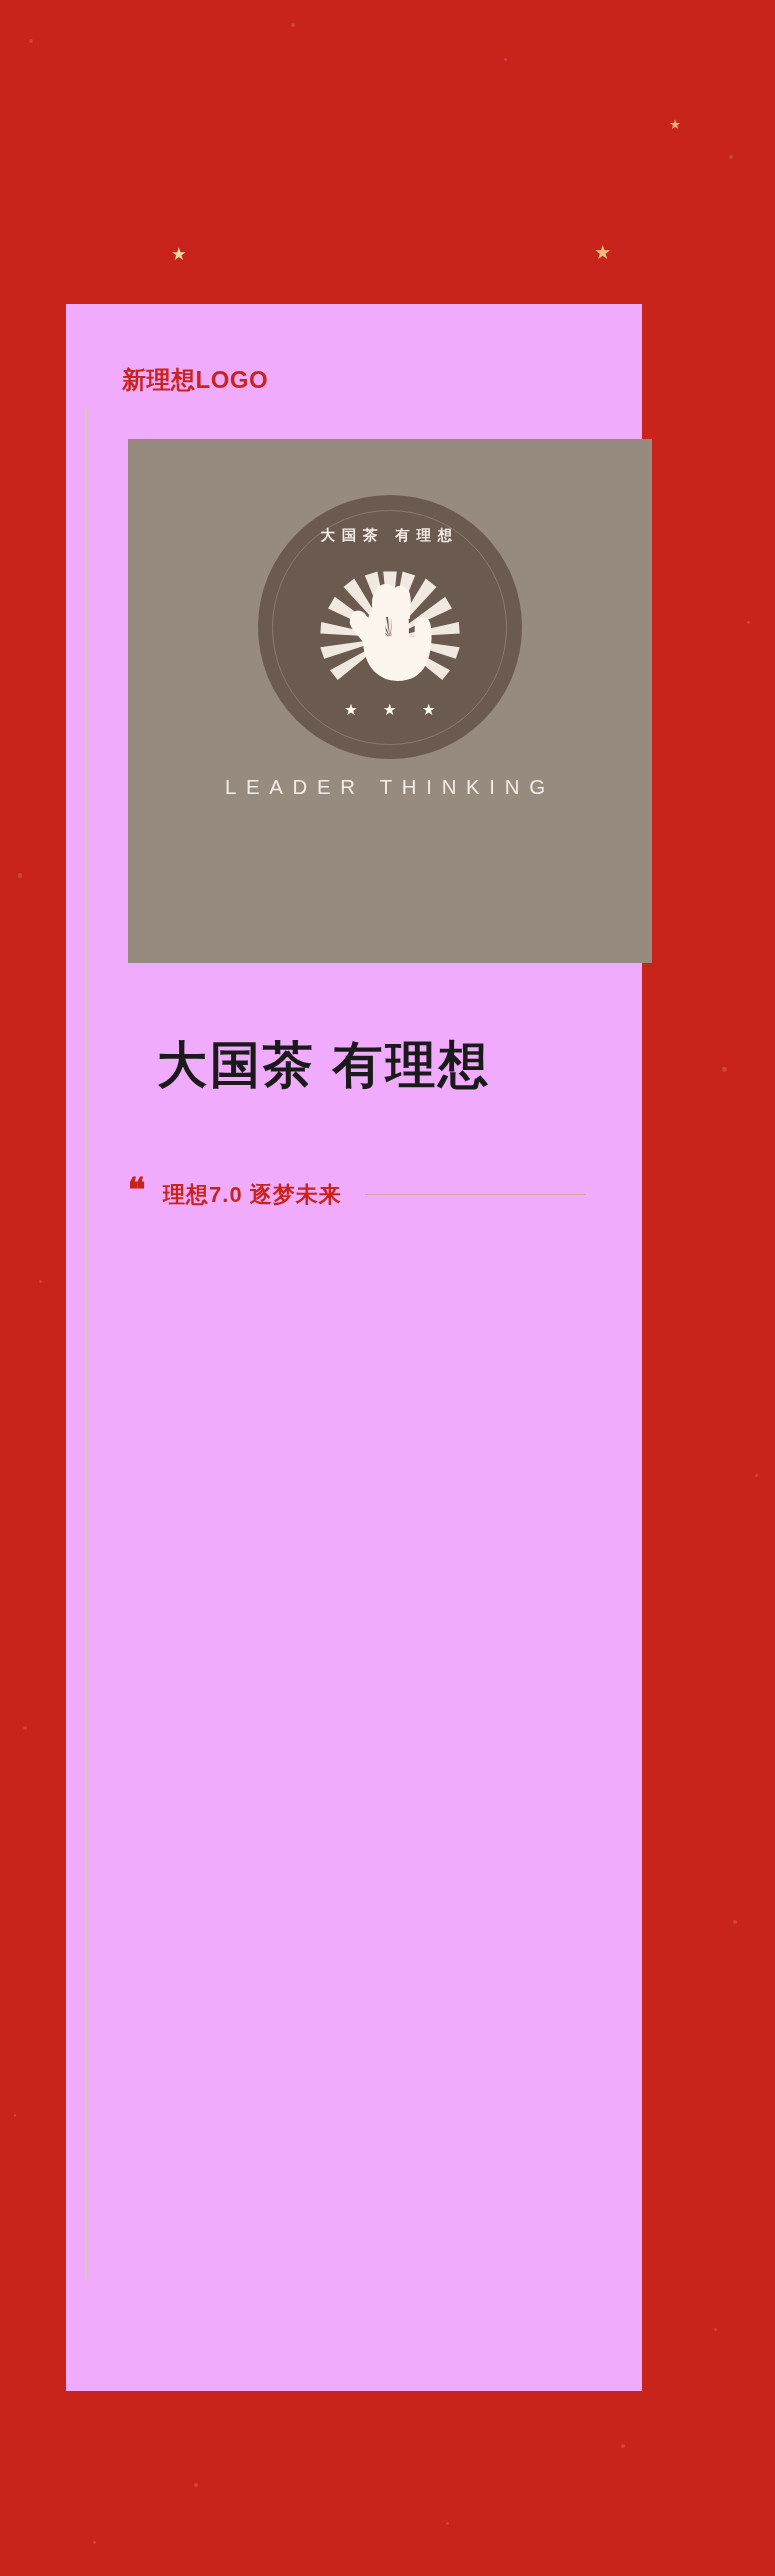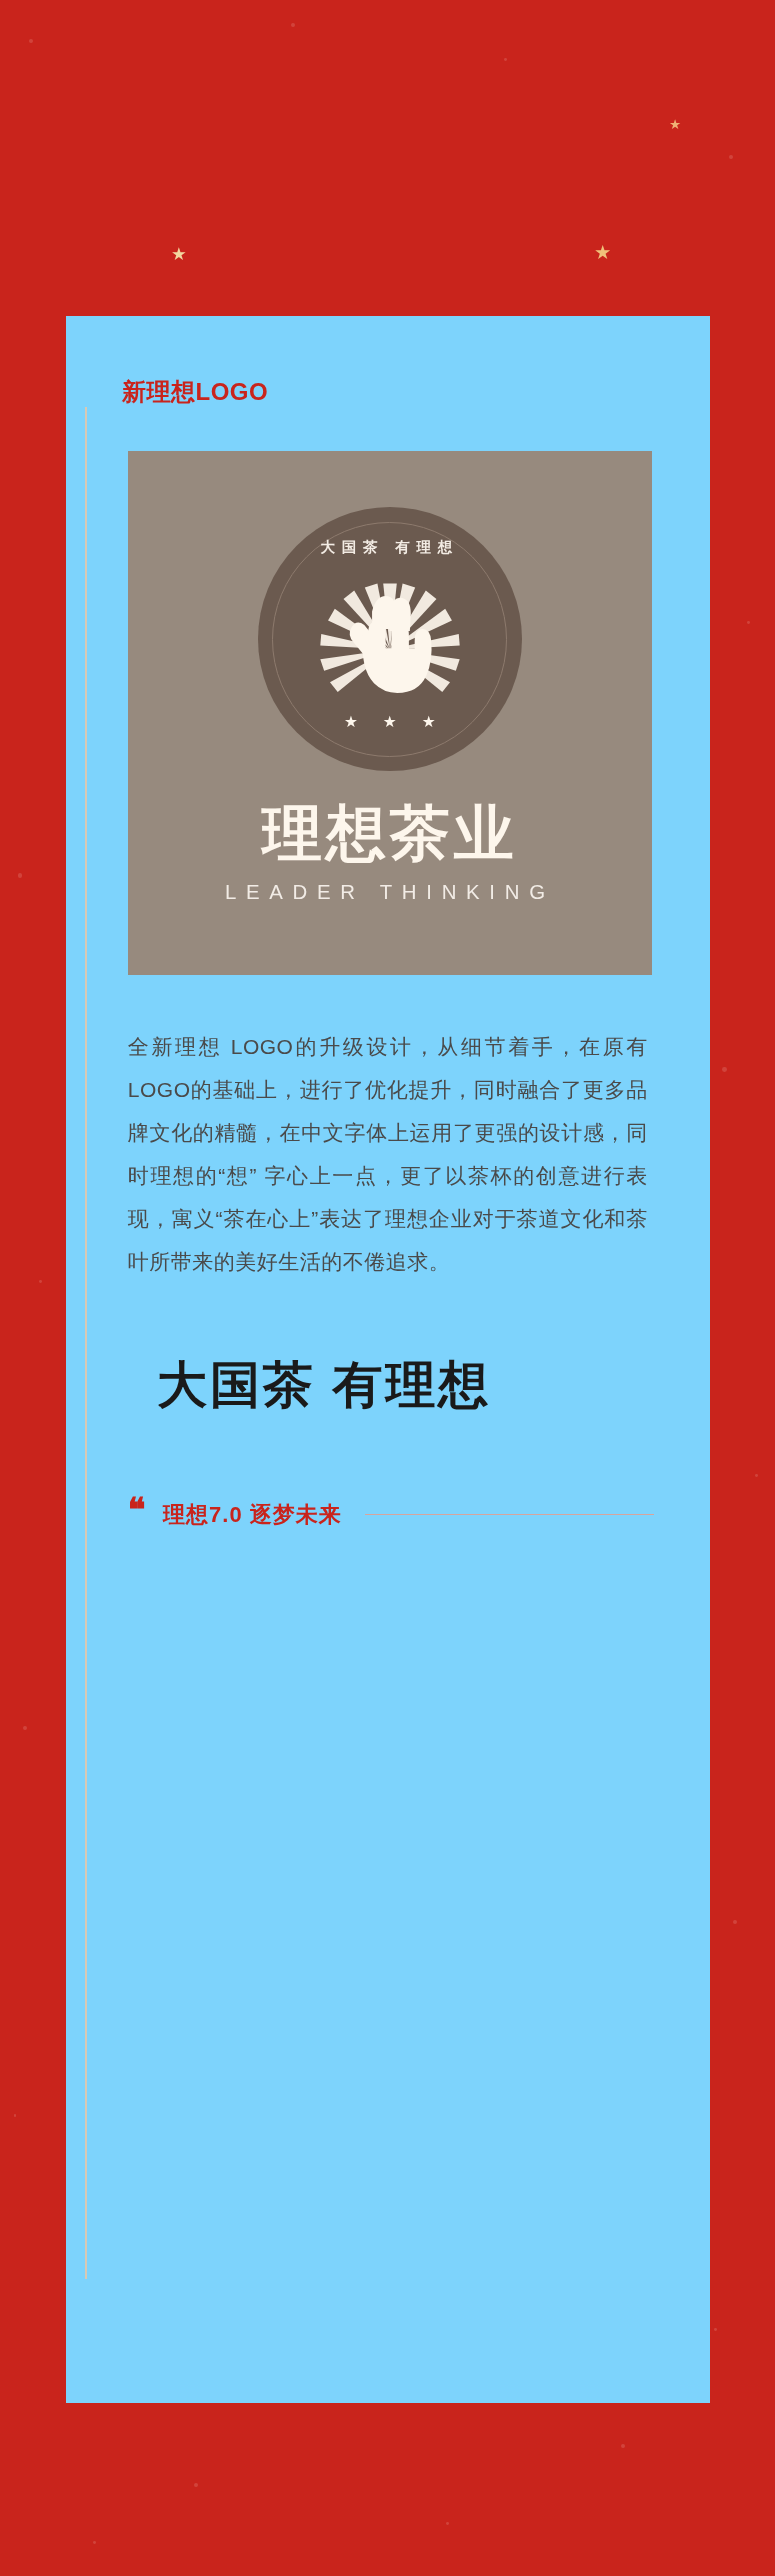--- a/index.html
+++ b/index.html
@@ -71,24 +71,24 @@
     z-index: 4;
   }
   .star-1 { left: 171px; top: 244px; font-size: 17.5px; color: #f3d7a0; }
   .star-2 { left: 594px; top: 241px; font-size: 19.4px; color: #f0c07a; }
   .star-3 { left: 669px; top: 116px; font-size: 13.6px; color: #efb075; }
 
   
   .card {
     position: absolute;
     left: 66px;
-    top: 316px;
-    width: 644px;
+    top: 304px;
+    width: 576px;
     height: 2087px;
-    background: #7dd3fc;
+    background: #f0abfc;
     z-index: 3;
   }
   .card-inner {
     padding: 60px 56px 0 56px;
   }
   .card-heading {
     color: #c9241c;
     font-size: 24px;
     font-weight: 700;
     letter-spacing: 0.5px;
@@ -309,25 +309,23 @@
                 <path d="M30 26 q4 -16 14 -16 q10 0 12 16 l0 18 l-26 0 z"></path>
                 <path d="M48 24 q4 -14 13 -12 q9 2 9 16 l-1 18 l-21 0 z"></path>
                 <path d="M22 40 q-8 -6 -13 2 q-5 8 2 16 l10 12 l14 -14 z"></path>
                 <path d="M20 48 q-2 38 12 52 q10 10 24 10 q22 0 30 -18 q7 -15 5 -36 q-1 -12 -9 -12 q-8 0 -8 12 l0 8 l-6 0 l0 -14 q0 -12 -9 -12 q-9 0 -9 12 l0 14 l-6 0 l0 -16 q0 -12 -9 -12 q-9 0 -9 12 z"></path>
               </g>
             </svg>
 
             <div class="emblem-stars">★★★</div>
           </div>
         </div>
-        <div class="logo-cn">理想茶业</div>
         <div class="logo-en">LEADER THINKING</div>
       </div>
 
-      <p class="para">全新理想 LOGO的升级设计，从细节着手，在原有LOGO的基础上，进行了优化提升，同时融合了更多品牌文化的精髓，在中文字体上运用了更强的设计感，同时理想的“想” 字心上一点，更了以茶杯的创意进行表现，寓义“茶在心上”表达了理想企业对于茶道文化和茶叶所带来的美好生活的不倦追求。</p>
 
       <div class="slogan">大国茶 有理想</div>
 
 
       <div class="footer-quote">
         <span class="quote-mark">❝</span>
         <span class="quote-text">理想7.0 逐梦未来</span>
         <span class="quote-rule"></span>
       </div>
     </div>

